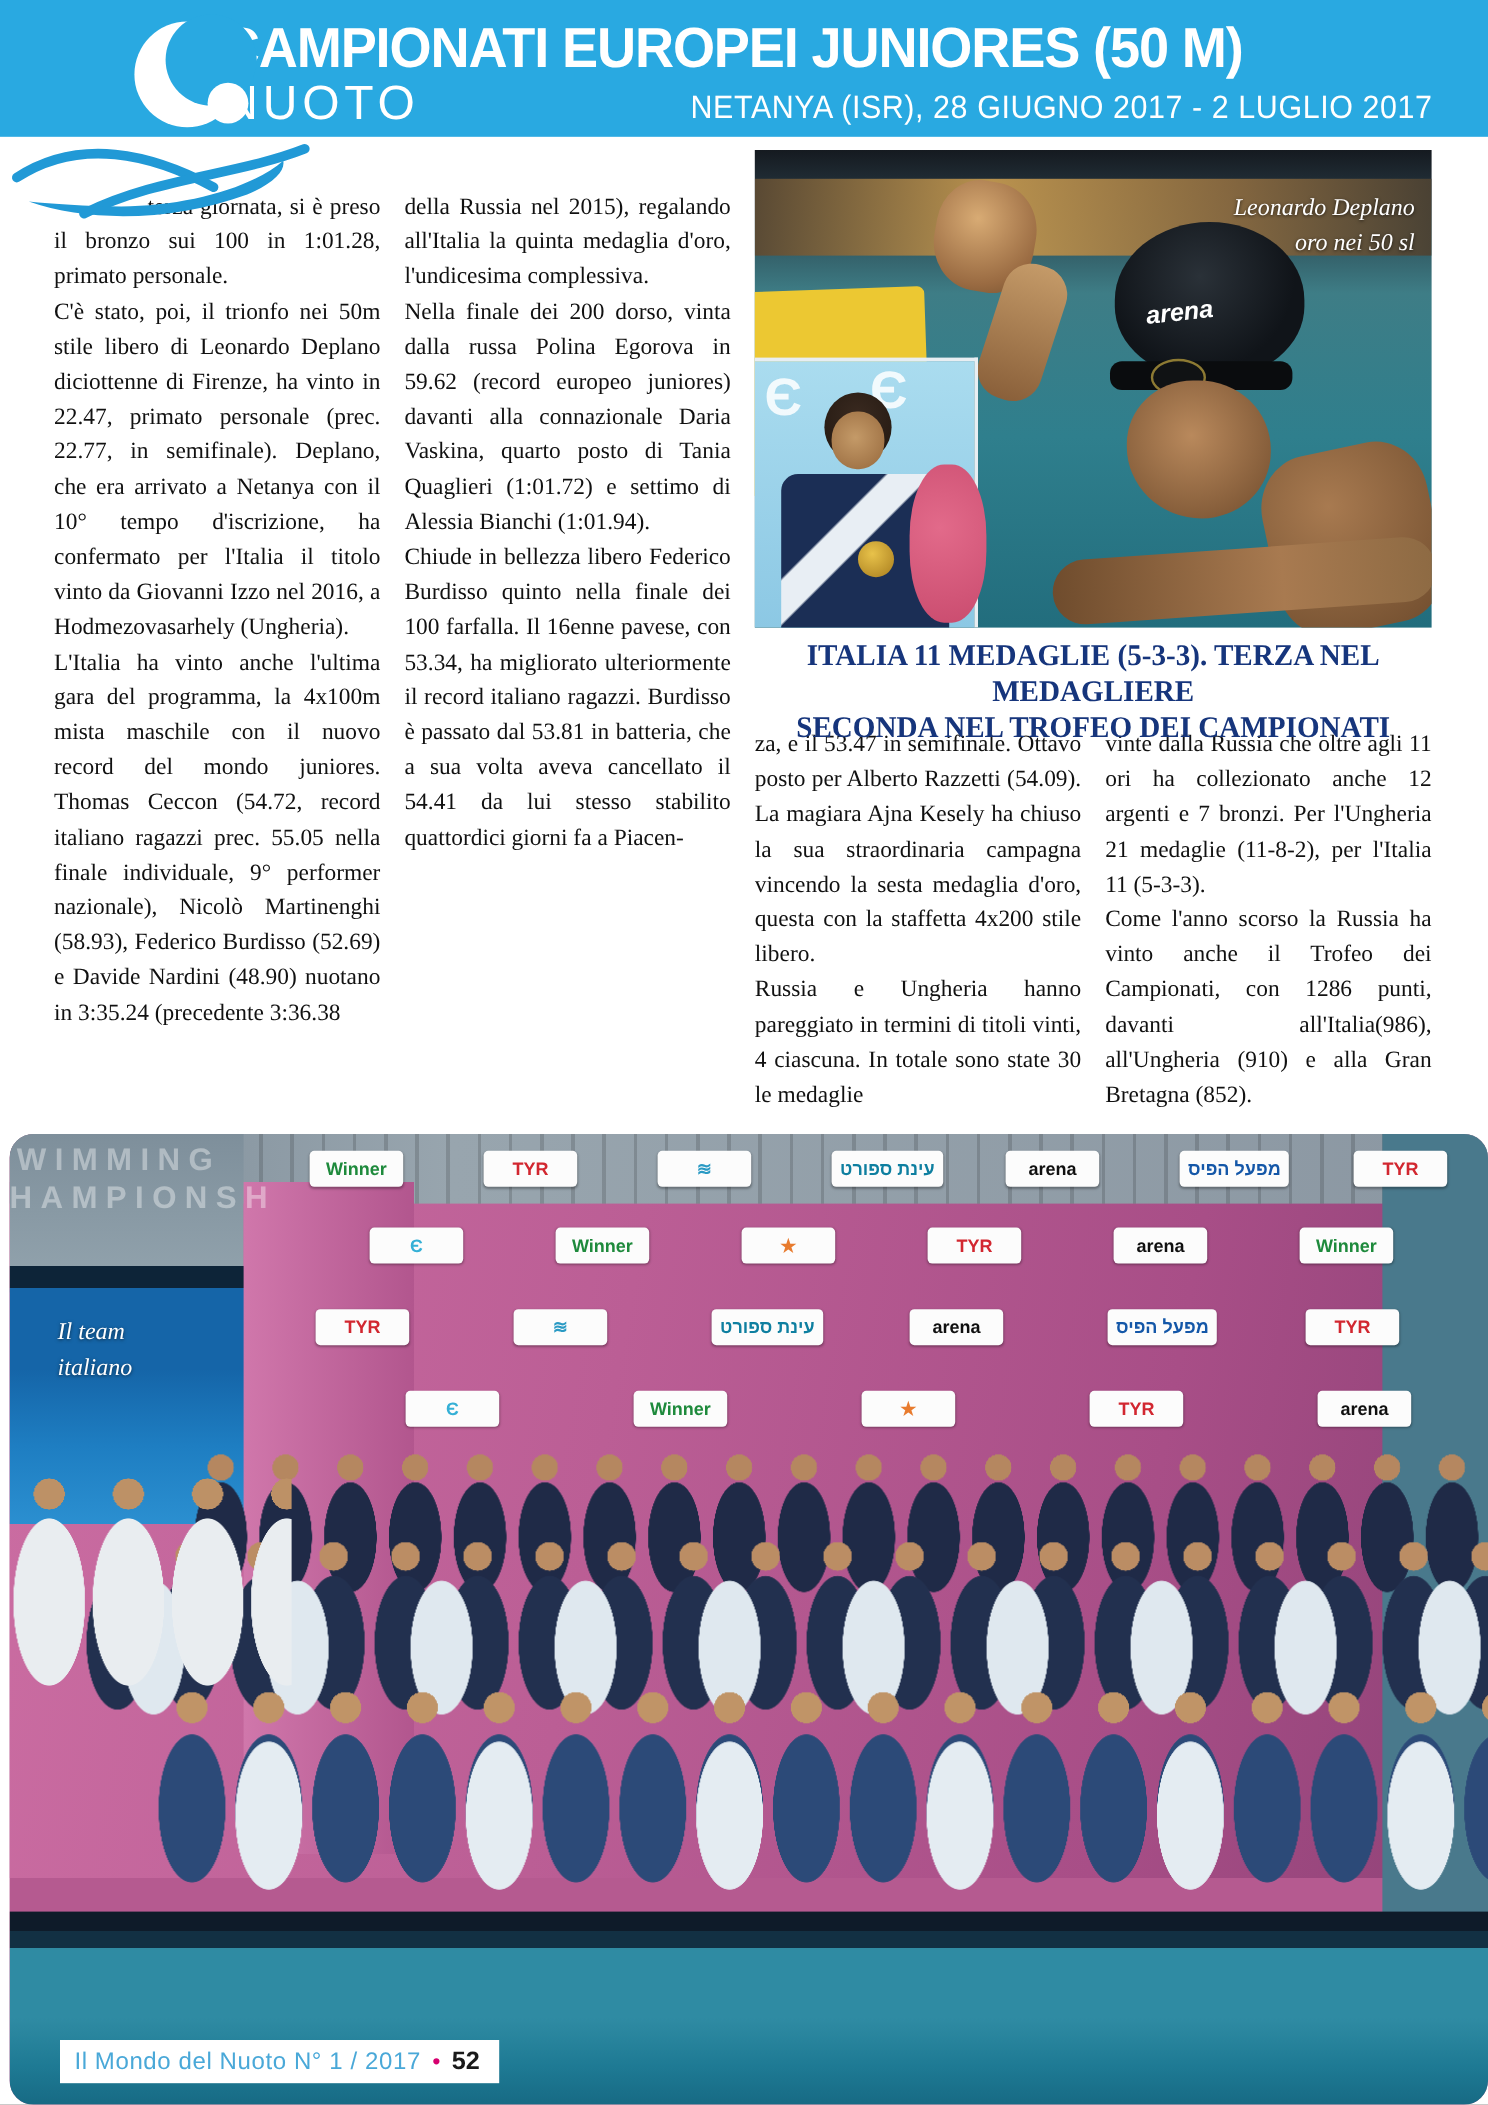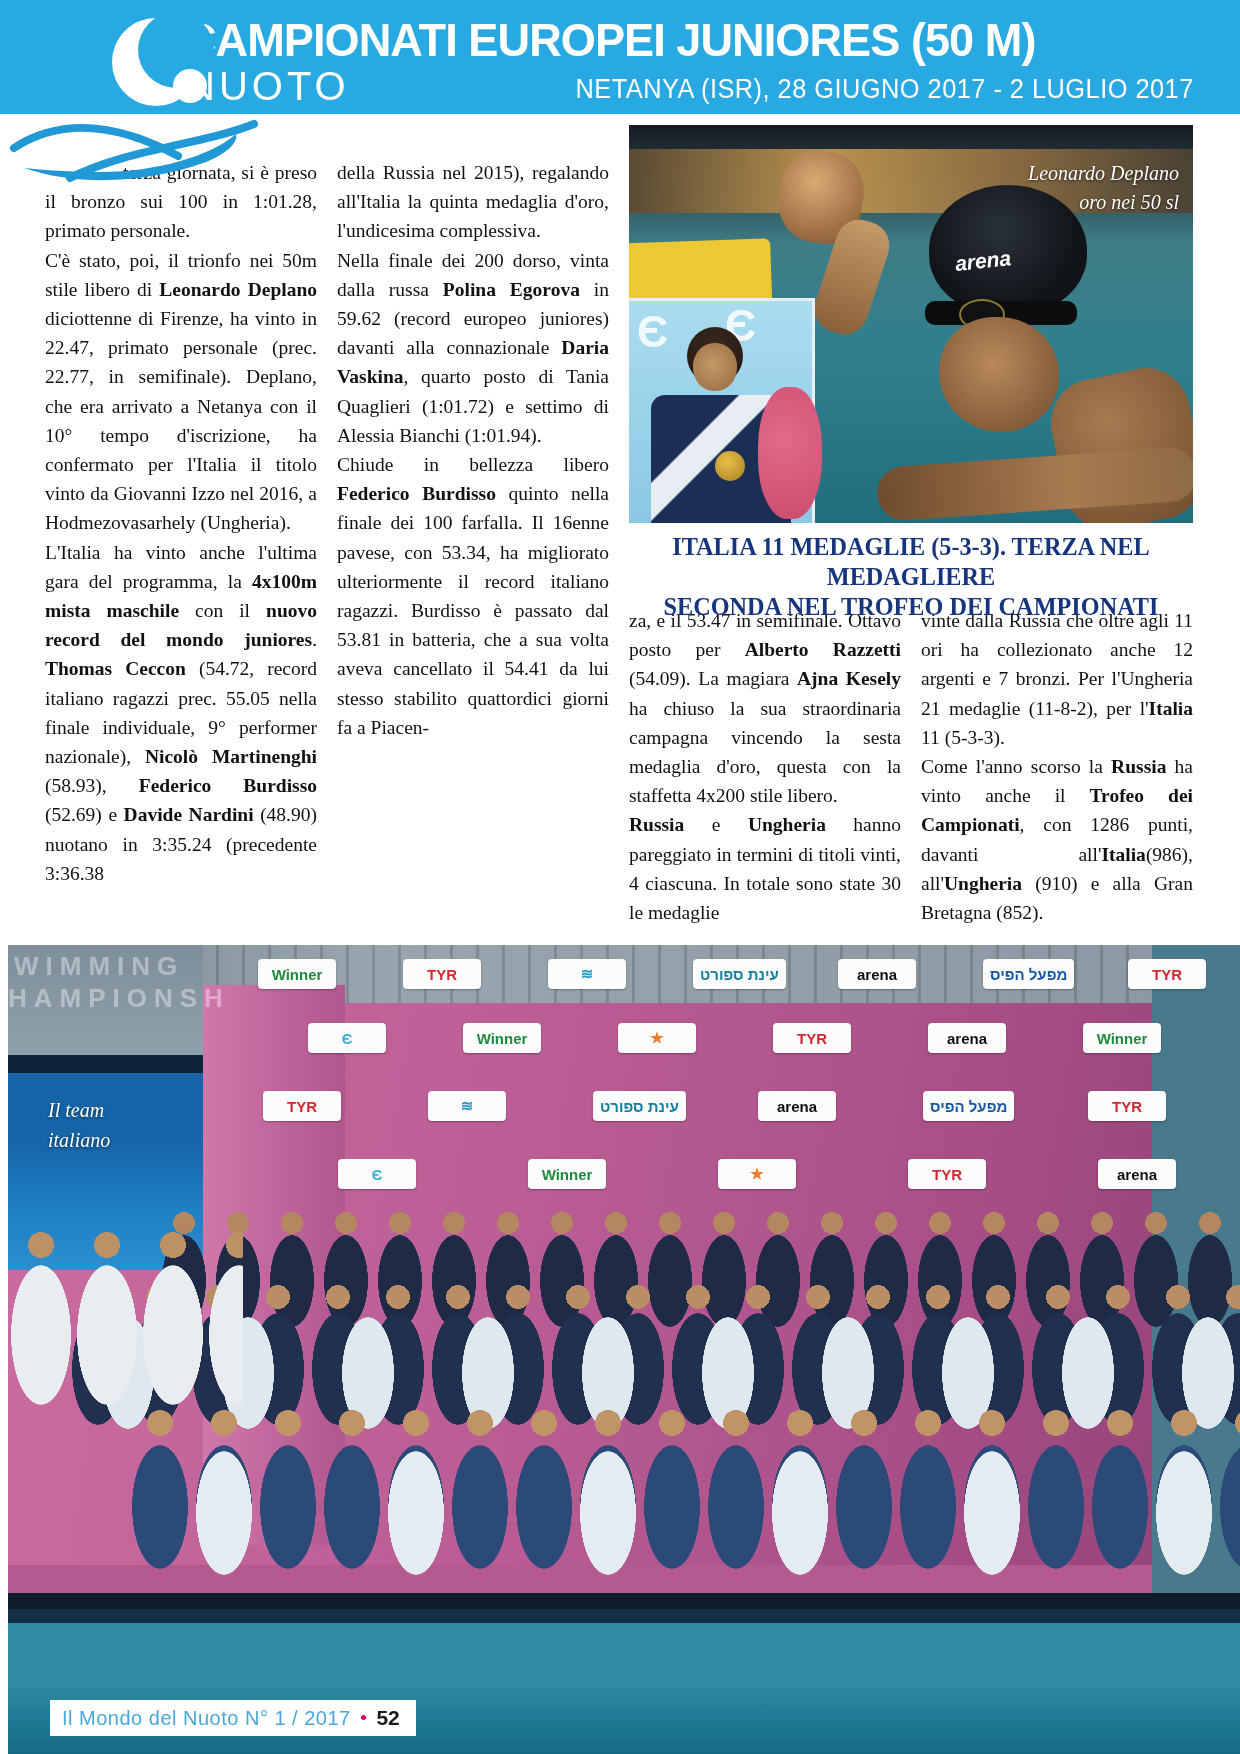--- a/index.html
+++ b/index.html
@@ -19,21 +19,21 @@
   .logo-svg{position:absolute;left:6px;top:0;z-index:5;}
 
   
   .acol{position:absolute;width:272px;font-size:19.5px;line-height:29.2px;color:#111;
         text-align:justify;overflow:hidden;}
   #acol1{left:45px; top:158px;height:786px;}
   #acol2{left:337px;top:158px;height:786px;}
   #acol3{left:629px;top:606px;height:336px;}
   #acol4{left:921px;top:606px;height:336px;}
   .acol p{margin:0;}
-  .acol b{font-weight:700;}
+  .acol b{font-weight:400;}
 
   
   .banner{position:absolute;left:629px;top:532px;width:564px;text-align:center;
           color:#16357c;font-weight:700;font-size:25px;line-height:30px;
           transform:scaleX(.97);transform-origin:center top;}
 
   
   .photo1{position:absolute;left:629px;top:125px;width:564px;height:398px;overflow:hidden;
           background:linear-gradient(180deg,#151a20 0%,#23313a 8%,#3e7d86 30%,#2f7f8d 60%,#226d7d 100%);}
   .p1-tan{position:absolute;left:0;top:24px;width:564px;height:64px;
@@ -74,21 +74,21 @@
   .ins-face{position:absolute;left:64px;top:42px;width:44px;height:48px;border-radius:48%;
             background:radial-gradient(circle at 45% 45%,#c49a68,#96683c);}
   .ins-torso{position:absolute;left:22px;top:94px;width:140px;height:131px;border-radius:14px 14px 0 0;
              background:linear-gradient(135deg,#1b2e55 32%,#e8eef4 33% 46%,#1b2e55 47%);}
   .ins-medal{position:absolute;left:86px;top:150px;width:30px;height:30px;border-radius:50%;
              background:radial-gradient(circle at 40% 35%,#e8c24a,#a87d1e);}
   .ins-pink{position:absolute;right:-10px;top:86px;width:64px;height:132px;border-radius:45%;
             background:radial-gradient(circle at 40% 40%,#e26a8a,#c94b6e);}
 
   
-  .photo2{position:absolute;left:8px;top:945px;width:1232px;height:809px;overflow:hidden;background:#b55a90;}
+  .photo2{position:absolute;left:8px;top:945px;width:1232px;height:809px;overflow:hidden;background:#b55a90;border-radius:20px;}
   .ph2-backdrop{position:absolute;left:0;top:40px;width:1232px;height:580px;
                 background:linear-gradient(100deg,#cb6da2 0%,#bb5e95 40%,#a84e87 75%,#8f4277 100%);}
   .ph2-top{position:absolute;left:0;top:0;width:1232px;height:58px;
            background:linear-gradient(90deg,#7e8d99,#98a5ae 30%,#8b97a2),
                       repeating-linear-gradient(90deg,rgba(0,0,0,.15) 0 3px,transparent 3px 26px);
            background-blend-mode:multiply;}
   .ph2-leftgray{position:absolute;left:0;top:0;width:195px;height:132px;
                 background:linear-gradient(180deg,#7e8f9b,#93a4ae);}
   .ph2-poolleft{position:absolute;left:0;top:110px;width:205px;height:215px;
                 background:linear-gradient(180deg,#0d2438 0 18px,#1565a8 18px 40%,#1e7ec2 70%,#2b8fd0 100%);}

